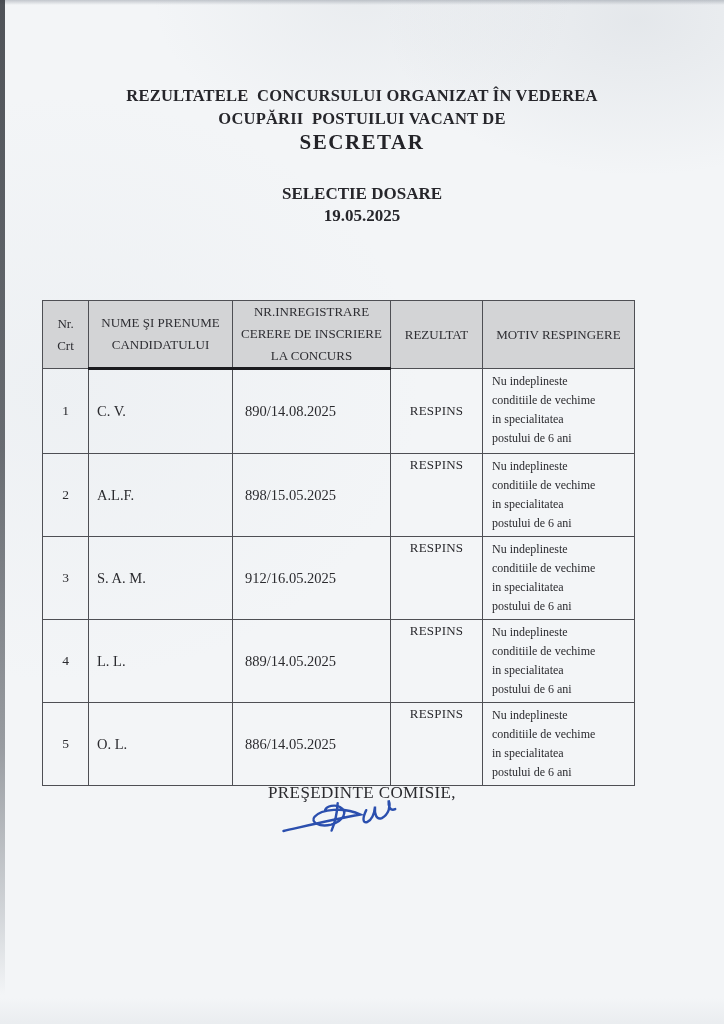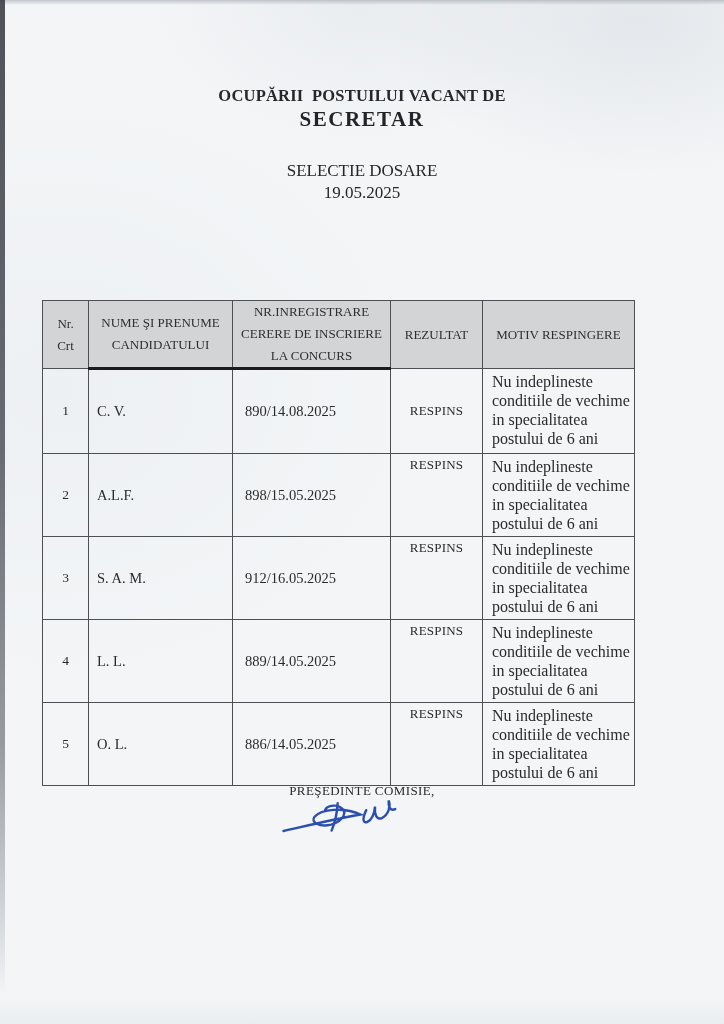--- a/index.html
+++ b/index.html
@@ -38,21 +38,21 @@
   
   .title-block { position: absolute; top: 84px; left: 0; width: 100%; text-align: center; }
   .doc-title-line {
     font-size: 16.5px; font-weight: bold; line-height: 23px;
     letter-spacing: 0.2px; white-space: pre-wrap; color: #26262b;
   }
   .position-title {
     font-size: 21px; font-weight: bold; letter-spacing: 1.5px; color: #232328;
   }
   .subtitle-block { margin-top: 28px; }
-  .subtitle-line { font-size: 17px; font-weight: normal; line-height: 22px; color: #26262b; }
+  .subtitle-line { font-size: 17px; font-weight: bold; line-height: 22px; color: #26262b; }
   
   table.results {
     position: absolute; left: 42px; top: 300px; width: 592px;
     border-collapse: collapse; table-layout: fixed;
   }
   table.results th, table.results td { border: 1px solid #4e4f54; overflow: hidden; }
   table.results thead tr { height: 64px; }
   table.results th {
     background: #d3d4d6; font-weight: normal; font-size: 13px; line-height: 22px;
     text-align: center; vertical-align: middle; white-space: pre-line;
@@ -61,45 +61,46 @@
   td.nr     { text-align: center; font-size: 13.5px; vertical-align: middle; }
   td.name   { padding-left: 8px; font-size: 14.5px; vertical-align: middle; }
   td.reg    { padding-left: 12px; font-size: 14.5px; vertical-align: middle; }
   td.result {
     text-align: center; font-size: 13px; vertical-align: top; padding-top: 3px;
     border-left: 3px solid #1b1b1f; letter-spacing: 0.2px;
   }
   tr.row-1 td.result { vertical-align: middle; padding-top: 0; }
   tr.row-1 td.name, tr.row-1 td.reg { border-top: 3px solid #1b1b1f; }
   td.reason {
-    font-size: 16px; line-height: 19px; vertical-align: top;
+    font-size: 12px; line-height: 19px; vertical-align: top;
     padding: 3px 4px 3px 9px; white-space: pre-line;
   }
   tr.row-1 { height: 85px; }
   tr.row-2 { height: 67px; }
   tr.row-3 { height: 71px; }
   tr.row-4 { height: 77px; }
   tr.row-5 { height: 72px; }
   
   .footer-label {
     position: absolute; top: 783px; left: 0; width: 100%; text-align: center;
-    font-size: 13px; letter-spacing: 0.4px; color: #2a2a2e;
+    font-size: 17px; letter-spacing: 0.4px; color: #2a2a2e;
   }
   .signature-wrap { position: absolute; left: 281px; top: 799px; transform: rotate(-4deg); }
 </style>
 </head>
 <body>
 
 <div class="page">
 
   <div class="scan-mottle"></div>
   <div class="scan-top-edge"></div>
   <div class="scan-left-edge"></div>
 
   <div class="title-block">
+    <div class="doc-title-line">REZULTATELE  CONCURSULUI ORGANIZAT ÎN VEDEREA</div>
     <div class="doc-title-line">OCUPĂRII  POSTUILUI VACANT DE</div>
     <div class="position-title">SECRETAR</div>
     <div class="subtitle-block">
       <div class="subtitle-line">SELECTIE DOSARE</div>
       <div class="subtitle-line">19.05.2025</div>
     </div>
   </div>
 
   <table class="results">
     <colgroup>

